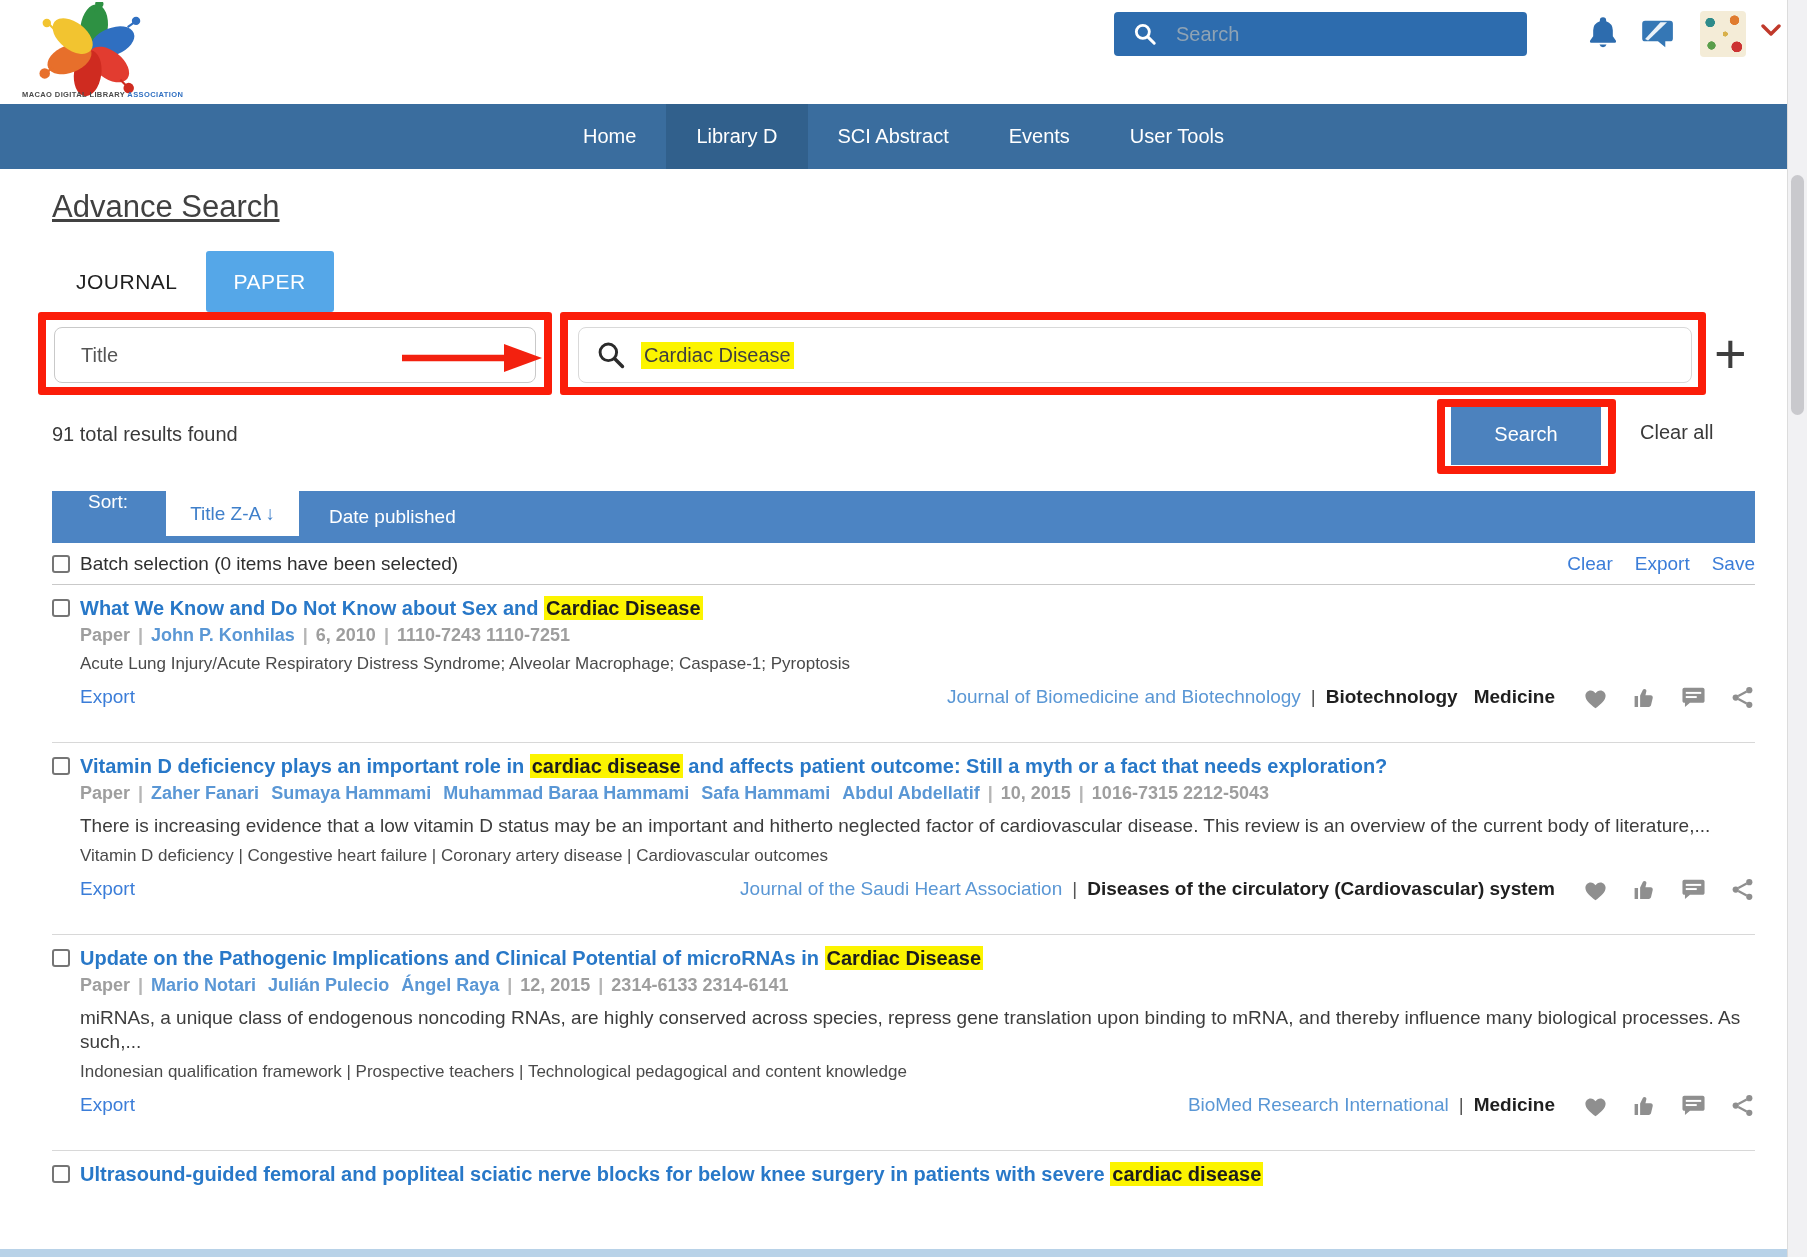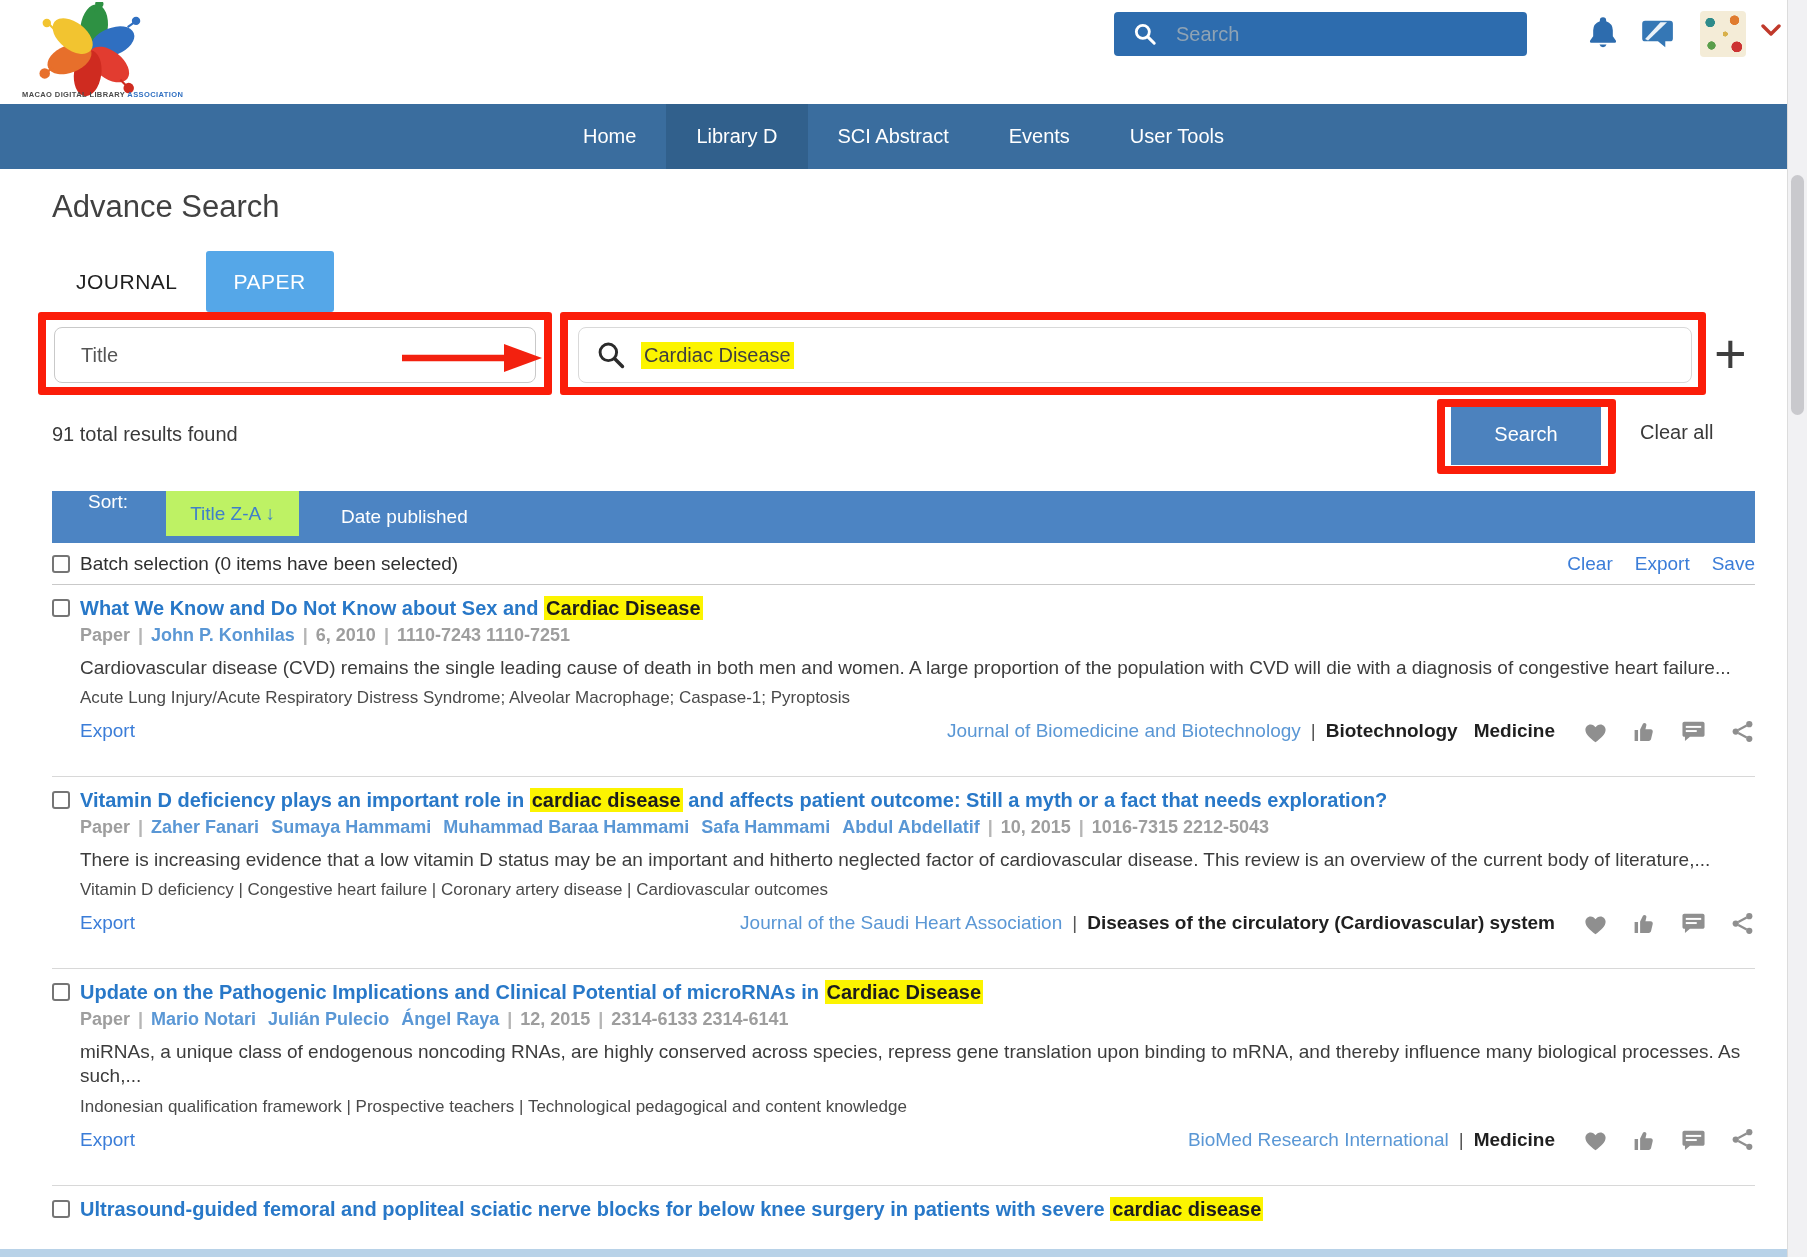--- a/index.html
+++ b/index.html
@@ -35,21 +35,21 @@
               radial-gradient(circle at 55% 50%, #d8b04a 0 7%, transparent 8%),
               #f4ecd7; }
 
   
   .main-nav { height:65px; background:#3a6d9e; display:flex; justify-content:center; align-items:stretch; }
   .nav-item { color:#fff; font-size:20px; display:flex; align-items:center; padding:0 30px; cursor:pointer; }
   .nav-item.active { background:#31608c; }
 
   
   .content { padding:0 52px; position:relative; }
-  .page-title { font-size:31px; font-weight:400; color:#414141; margin:20px 0 0 0; }
+  .page-title { font-size:31px; font-weight:400; color:#414141; margin:20px 0 0 0;text-decoration:underline; }
 
   .tabs { display:flex; margin-top:26px; height:61px; align-items:stretch; }
   .tab { font-size:21px; font-weight:normal; color:#1f1f1f; display:flex; align-items:center;
          padding:0 28px; cursor:pointer; letter-spacing:.5px; }
   .tab:first-child { padding-left:24px; }
   .tab.active { background:#55a7e8; color:#fff; border-radius:3px; }
 
   .fields-row { position:relative; height:84px; }
   .field-selector { position:absolute; left:2px; top:15px; width:482px; height:56px;
                     border:1px solid #c9c9c9; border-radius:8px; background:#fff;
@@ -69,22 +69,22 @@
   .search-button { position:absolute; left:1399px; top:8px; width:150px; height:61px;
                    background:#4c82be; color:#fff; font-size:20px; border:none; cursor:pointer;
                    font-family:"Liberation Sans","DejaVu Sans",sans-serif; }
   .clear-all { position:absolute; left:1588px; top:25px; font-size:20px; color:#3a3a3a; cursor:pointer; }
 
   .sort-bar { margin-top:19px; height:52px; background:#4c84c3; display:flex; }
   .sort-label { color:#fff; font-size:19px; margin-left:36px; }
   .sort-options { display:flex; align-items:center; height:100%; }
   .sort-option { font-size:19px; color:#fff; padding:0 26px; height:100%;
                  display:flex; align-items:center; cursor:pointer; }
-  .sort-option.active { background:#bef264; color:#3f7fca; height:45px; align-self:flex-start;
-                        margin-left:38px; margin-right:16px; padding:0 24px; }
+  .sort-option.active { background:#ffffff; color:#3f7fca; height:45px; align-self:flex-start;
+                        margin-left:38px; margin-right:4px; padding:0 24px; }
 
   .batch-row { height:42px; display:flex; align-items:center; border-bottom:1px solid #c9c9c9; position:relative; }
   .checkbox { width:18px; height:18px; border:2px solid #757575; border-radius:3px; background:#fff;
               flex:none; cursor:pointer; display:inline-block; }
   .batch-label { margin-left:10px; font-size:19px; color:#2f2f2f; }
   .batch-links { position:absolute; right:0; display:flex; gap:22px; }
   .batch-link { color:#3b7dd8; font-size:19px; }
 
   
   .result-item { border-bottom:1px solid #d8d8d8; padding:10px 0 30px 0; }
@@ -242,21 +242,20 @@
       </span>
   </div>
 
   <div class="results-list">
       <div class="result-item">
         <div class="title-row">
           <span class="checkbox"></span>
           <a class="result-title" href="#"><span>What We Know and Do Not Know about Sex and </span><span class="hl">Cardiac Disease</span></a>
         </div>
         <div class="meta-row"><span class="meta-type">Paper</span><span class="sep">|</span><a class="author-link" href="#">John P. Konhilas</a><span class="sep">|</span><span class="meta-date">6, 2010</span><span class="sep">|</span><span class="meta-issn">1110-7243 1110-7251</span></div>
-        <div class="desc">Cardiovascular disease (CVD) remains the single leading cause of death in both men and women. A large proportion of the population with CVD will die with a diagnosis of congestive heart failure...</div>
         <div class="keywords">Acute Lung Injury/Acute Respiratory Distress Syndrome; Alveolar Macrophage; Caspase-1; Pyroptosis</div>
         <div class="item-footer">
           <a class="export-link" href="#">Export</a>
           <div class="footer-right">
             <a class="journal-link" href="#">Journal of Biomedicine and Biotechnology</a>
             <span class="footer-sep">|</span>
             <span class="category">Biotechnology</span>
             <span class="category">Medicine</span>
             <div class="footer-icons">
               <span class="ficon">

